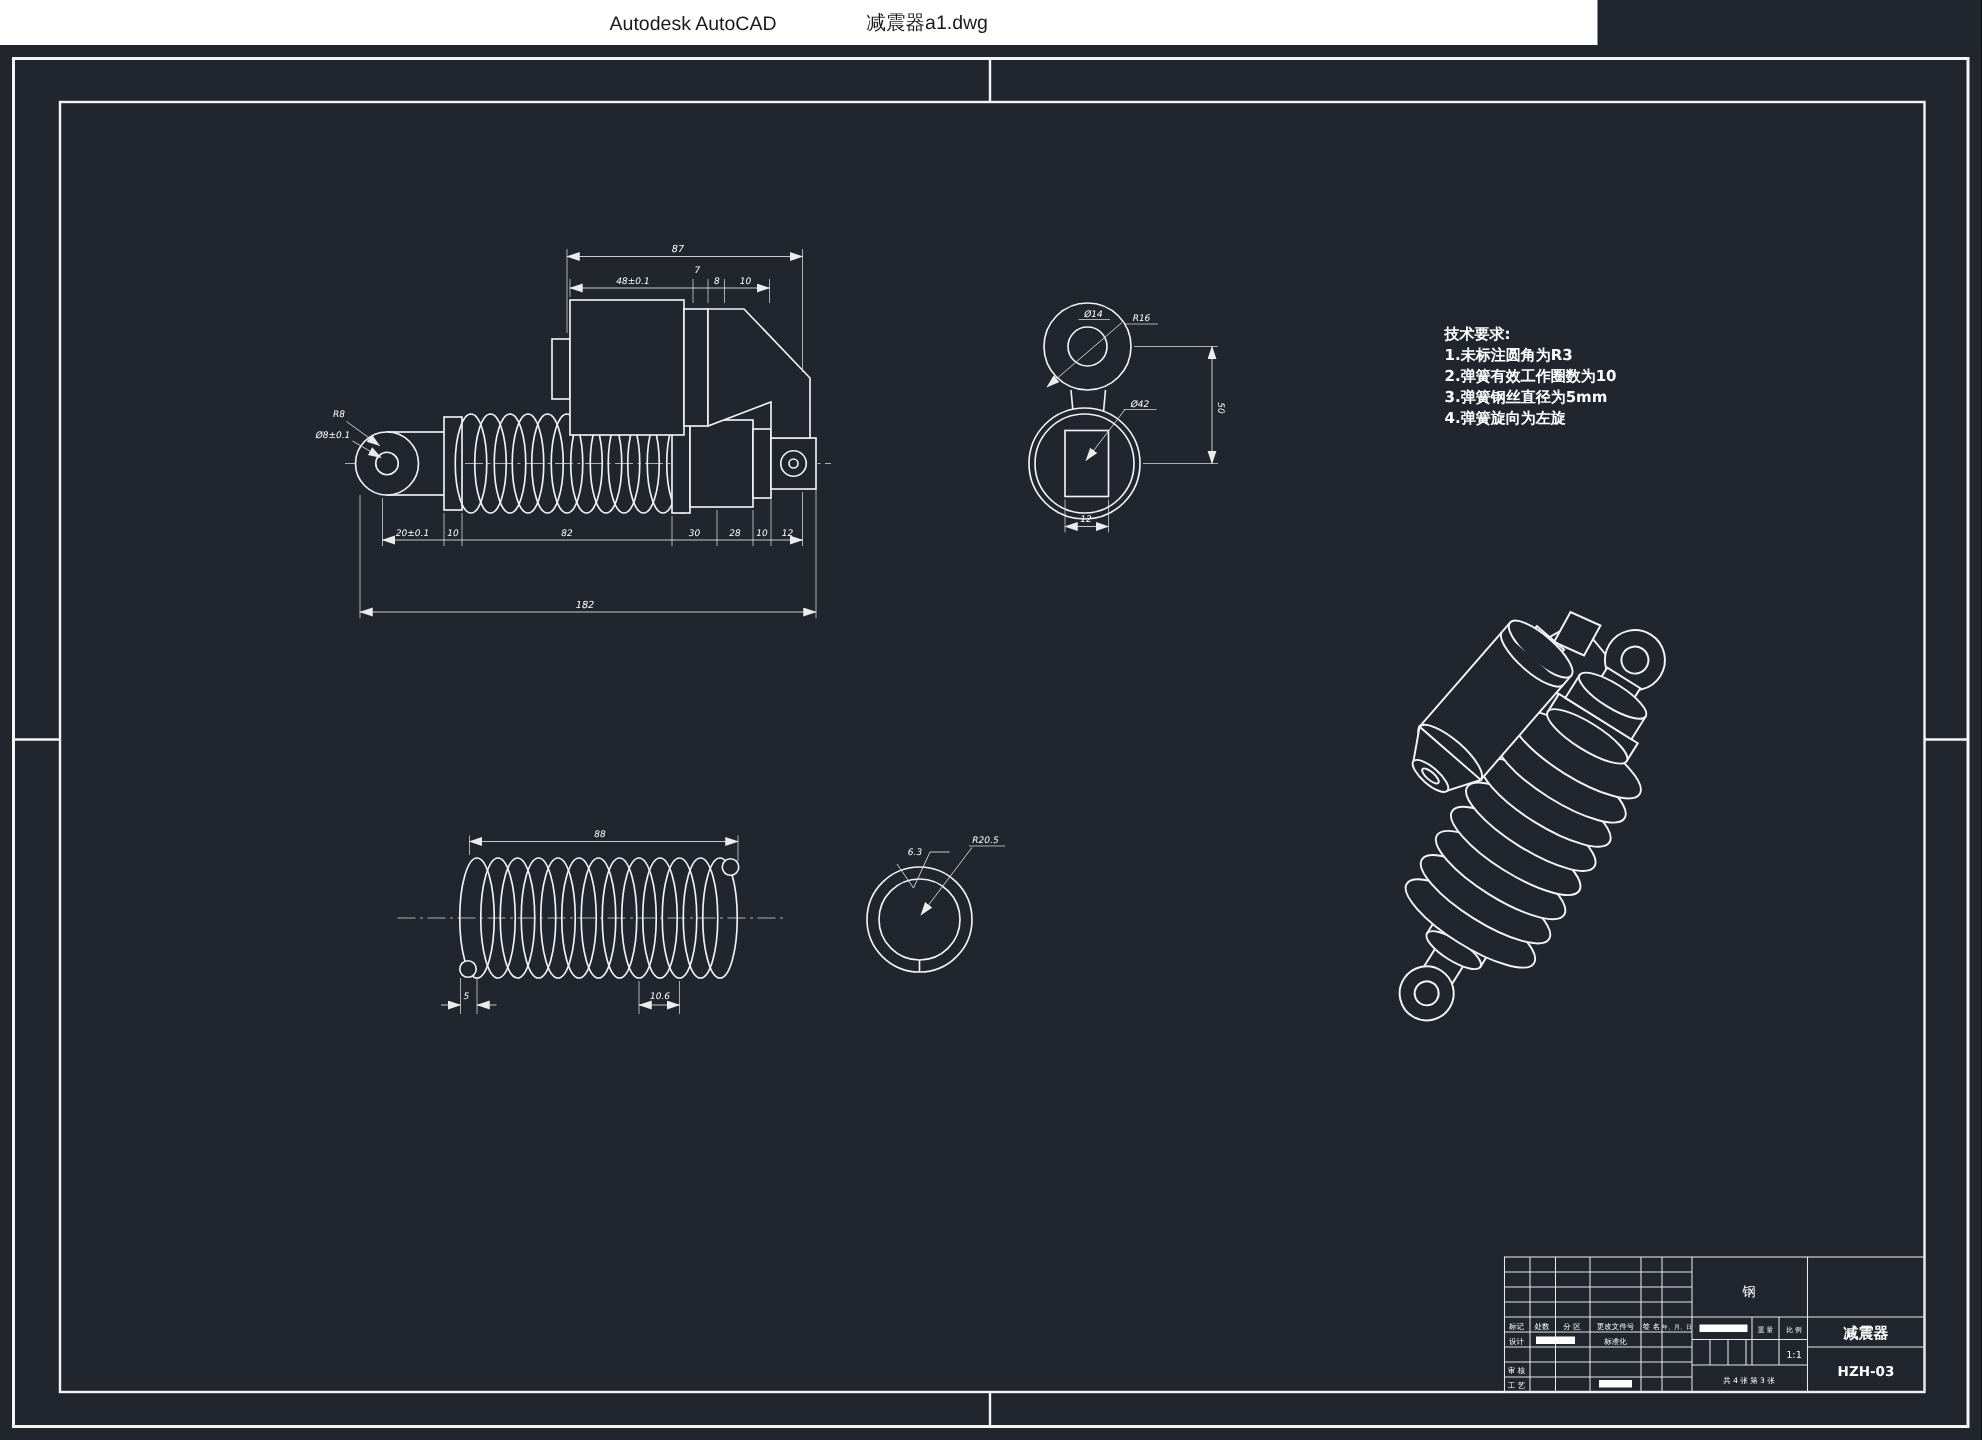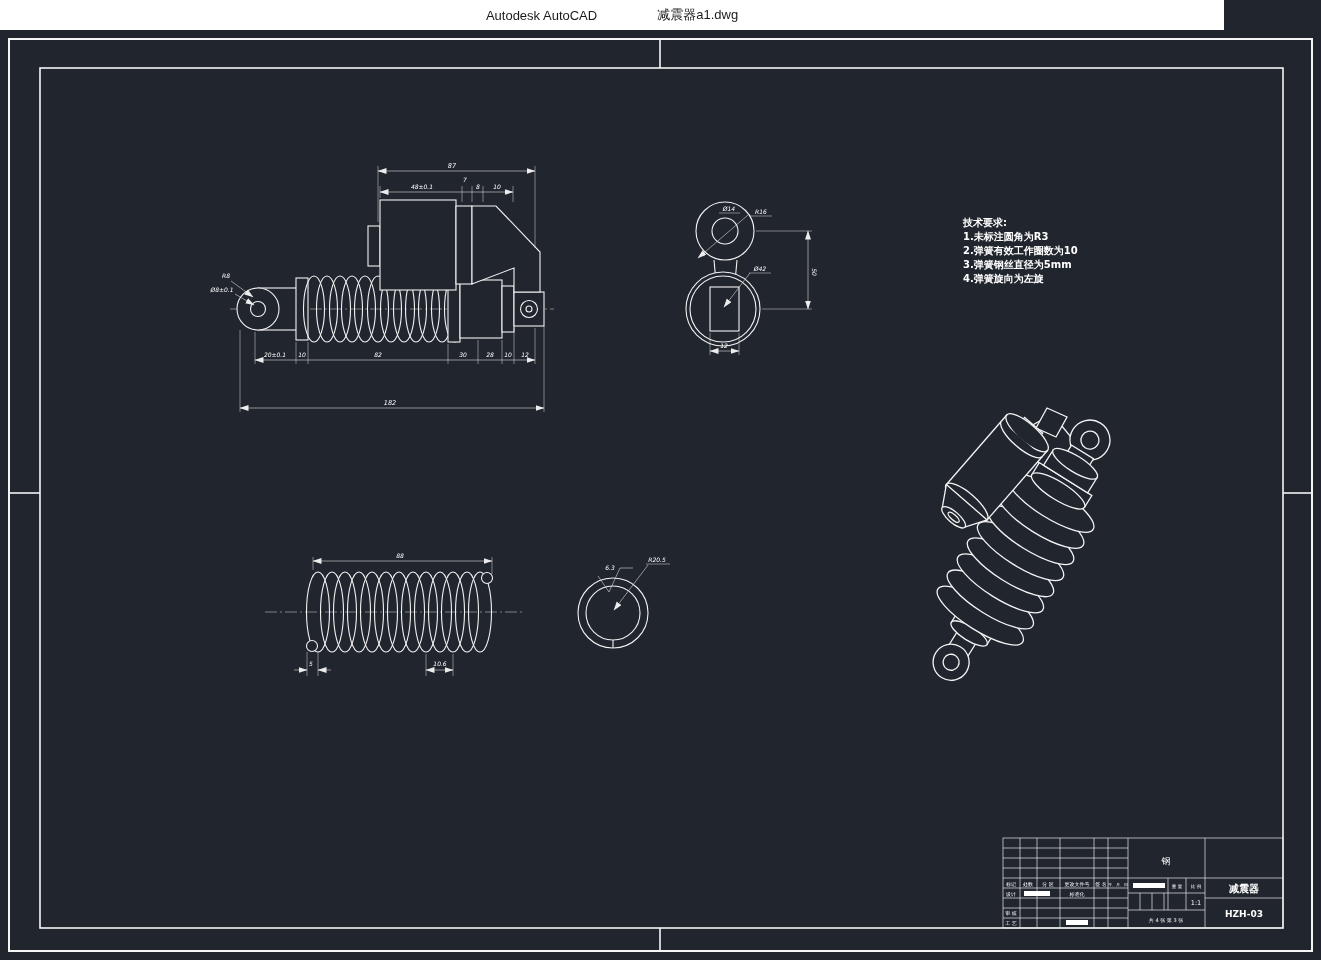--- a/index.html
+++ b/index.html
@@ -1,18 +1,18 @@
 <!DOCTYPE html>
 <html><head>
 <meta charset="utf-8">
 <style>
   html,body{margin:0;padding:0;background:#000;}
   #stage{position:relative;width:1321px;height:960px;overflow:hidden;background:#20252e;
          font-family:"DejaVu Sans",sans-serif;}
-  #titlebar{position:absolute;top:0;left:0;width:1224px;height:30px;background:#ffffff;
+  #titlebar{position:absolute;top:0;left:0;width:1065px;height:30px;background:#ffffff;
             display:flex;align-items:center;justify-content:center;gap:60px;
             font-size:13px;color:#1a1a1a;font-family:"Liberation Sans",sans-serif;}
   #cad{position:absolute;top:30px;left:0;}
   .geo{fill:#20252e;stroke:#f2f2f2;stroke-width:1.1;}
   .geo-n{fill:none;stroke:#f2f2f2;stroke-width:1.1;}
   .iso{fill:#20252e;stroke:#f4f4f4;stroke-width:1.3;}
   .dim{stroke:#dcdcdc;stroke-width:0.6;fill:none;}
   .ext{stroke:#dcdcdc;stroke-width:0.5;fill:none;}
   .cl{stroke:#cfcfcf;stroke-width:0.55;fill:none;stroke-dasharray:12 3 2 3;}
   .dt{fill:#ffffff;font:italic 6.5px "DejaVu Sans",sans-serif;text-anchor:middle;}

